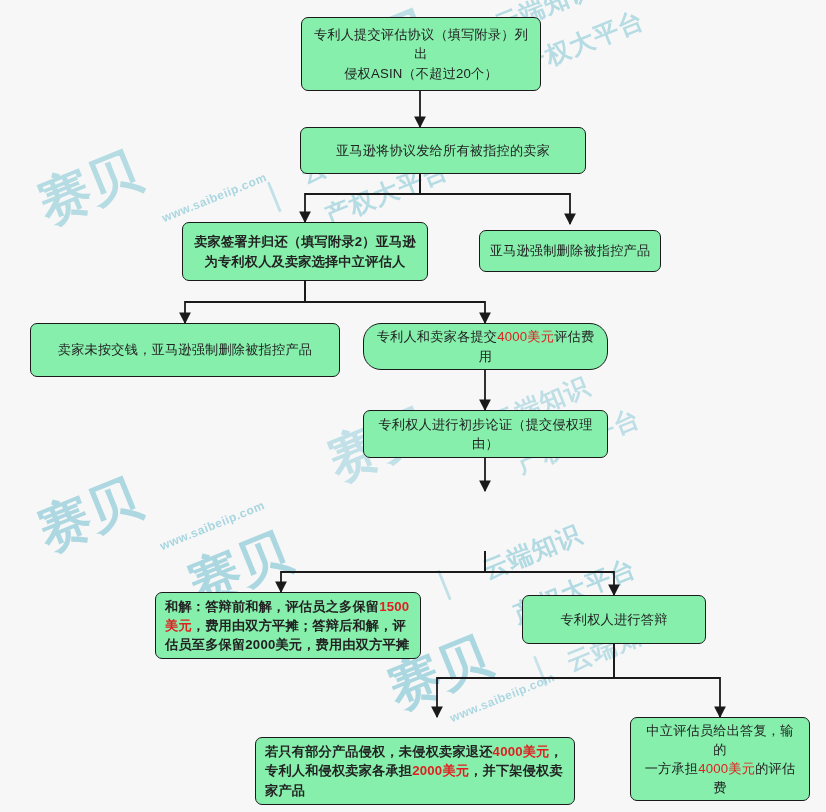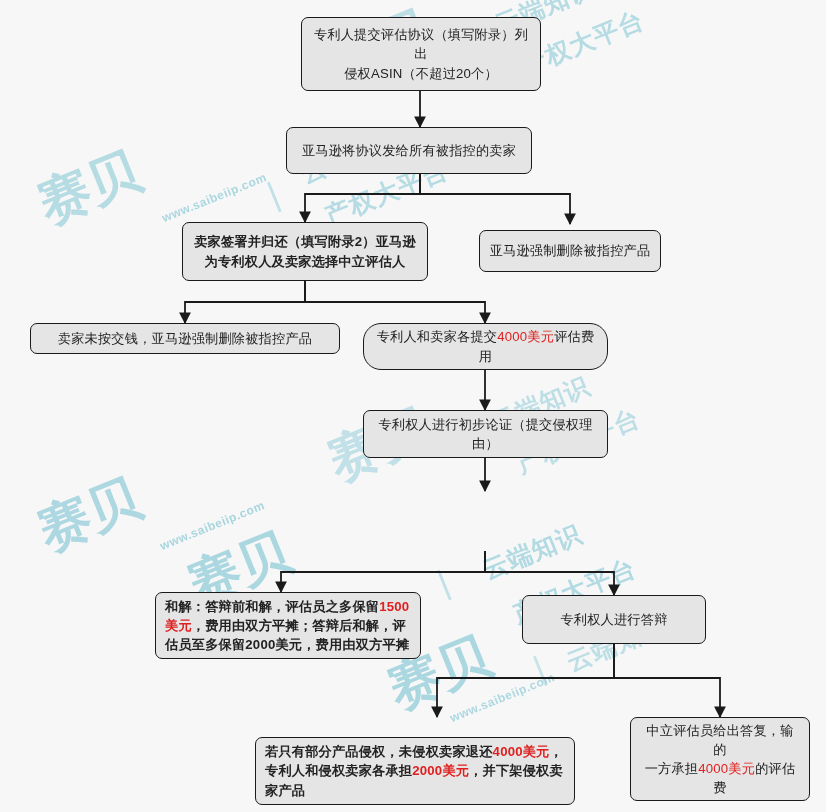--- a/index.html
+++ b/index.html
@@ -54,21 +54,21 @@
     top: 0;
     width: 826px;
     height: 812px;
     z-index: 2;
     pointer-events: none;
   }
 
   .node {
     position: absolute;
     box-sizing: border-box;
-    background: #e5e5e5;
+    background: #86efac;
     border: 1.6px solid #1a1a1a;
     border-radius: 7px;
     display: flex;
     align-items: center;
     justify-content: center;
     text-align: center;
     z-index: 3;
     padding: 4px 9px;
     line-height: 1.45;
     font-size: 13.2px;
@@ -136,35 +136,35 @@
       <path d="M 614 644 L 614 678 L 720 678 L 720 717"></path>
     </g>
   </svg>
 
   <div class="node" style="left:301px; top:17px; width:240px; height:74px;">
     <span class="txt">
       <span>专利人提交评估协议（填写附录）列出</span><br><span>侵权ASIN（不超过20个）</span>
     </span>
   </div>
 
-  <div class="node" style="left:286px; top:127px; width:246px; height:47px;">
+  <div class="node" style="left:300px; top:127px; width:286px; height:47px;">
     <span class="txt">亚马逊将协议发给所有被指控的卖家</span>
   </div>
 
   <div class="node" style="left:182px; top:222px; width:246px; height:59px;font-weight:bold;">
     <span class="txt">
       <span>卖家签署并归还（填写附录2）亚马逊</span><br><span>为专利权人及卖家选择中立评估人</span>
     </span>
   </div>
 
   <div class="node" style="left:479px; top:230px; width:182px; height:42px;justify-content:center;">
     <span class="txt">亚马逊强制删除被指控产品</span>
   </div>
 
-  <div class="node" style="left:30px; top:323px; width:310px; height:31px;">
+  <div class="node" style="left:30px; top:323px; width:310px; height:54px;">
     <span class="txt">卖家未按交钱，亚马逊强制删除被指控产品</span>
   </div>
 
   <div class="node" style="left:363px; top:323px; width:245px; height:47px;border-radius:18px;">
     <span class="txt"><span>专利人和卖家各提交</span><span class="red">4000美元</span><span>评估费用</span></span>
   </div>
 
   <div class="node" style="left:363px; top:410px; width:245px; height:48px;">
     <span class="txt">专利权人进行初步论证（提交侵权理由）</span>
   </div>

